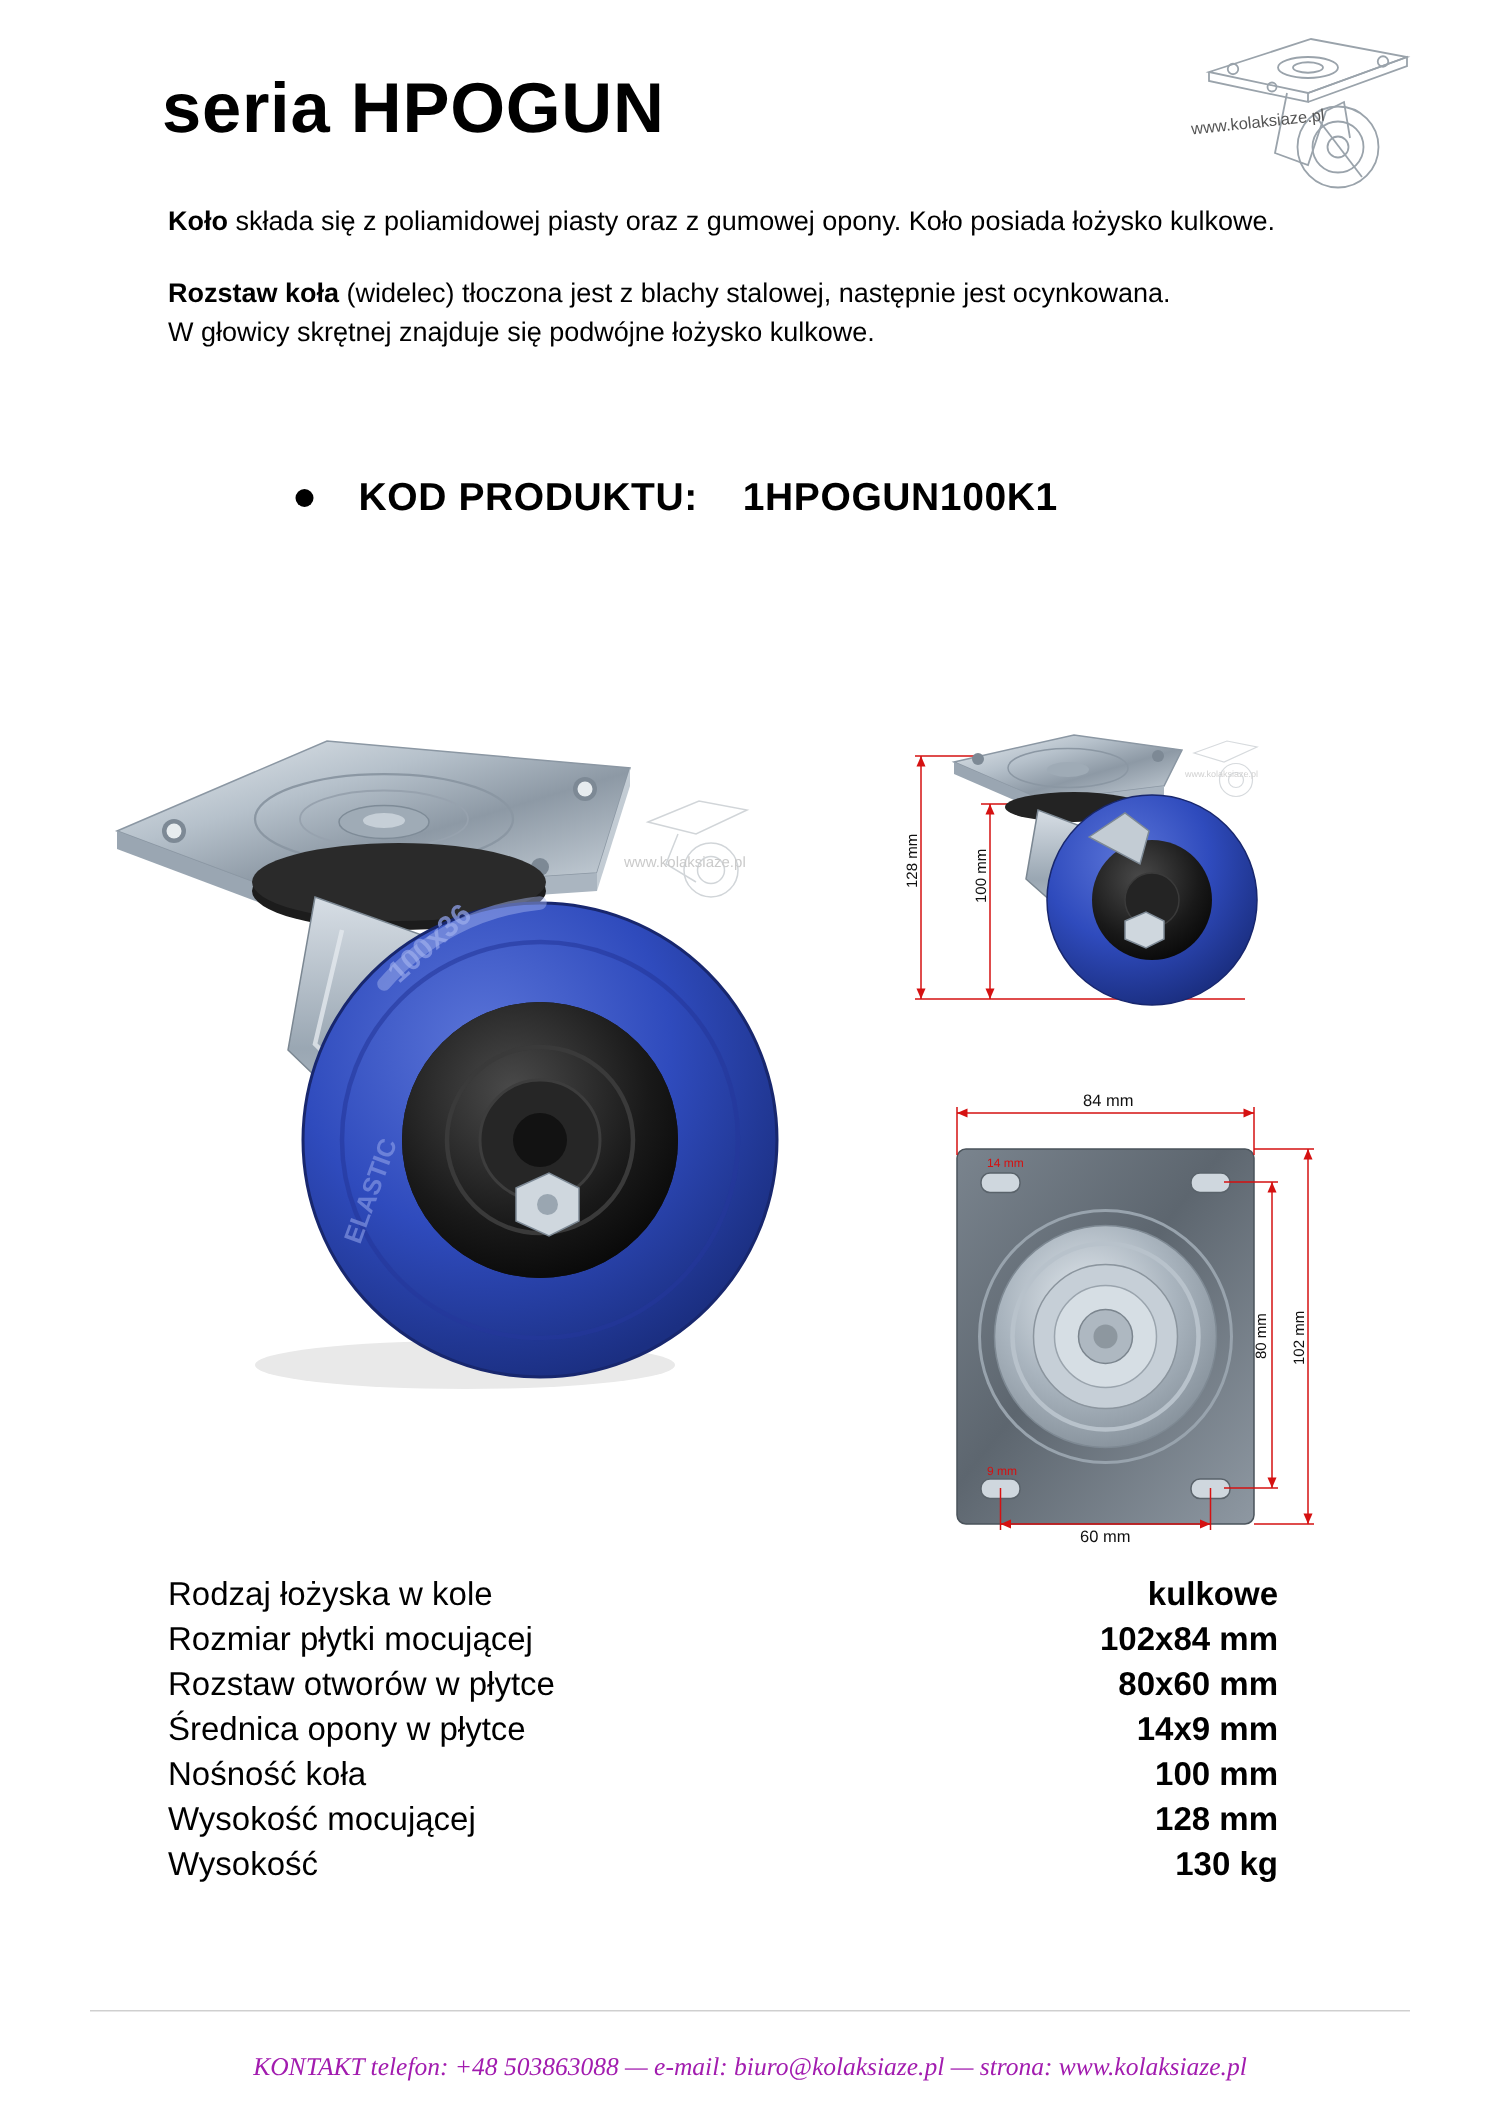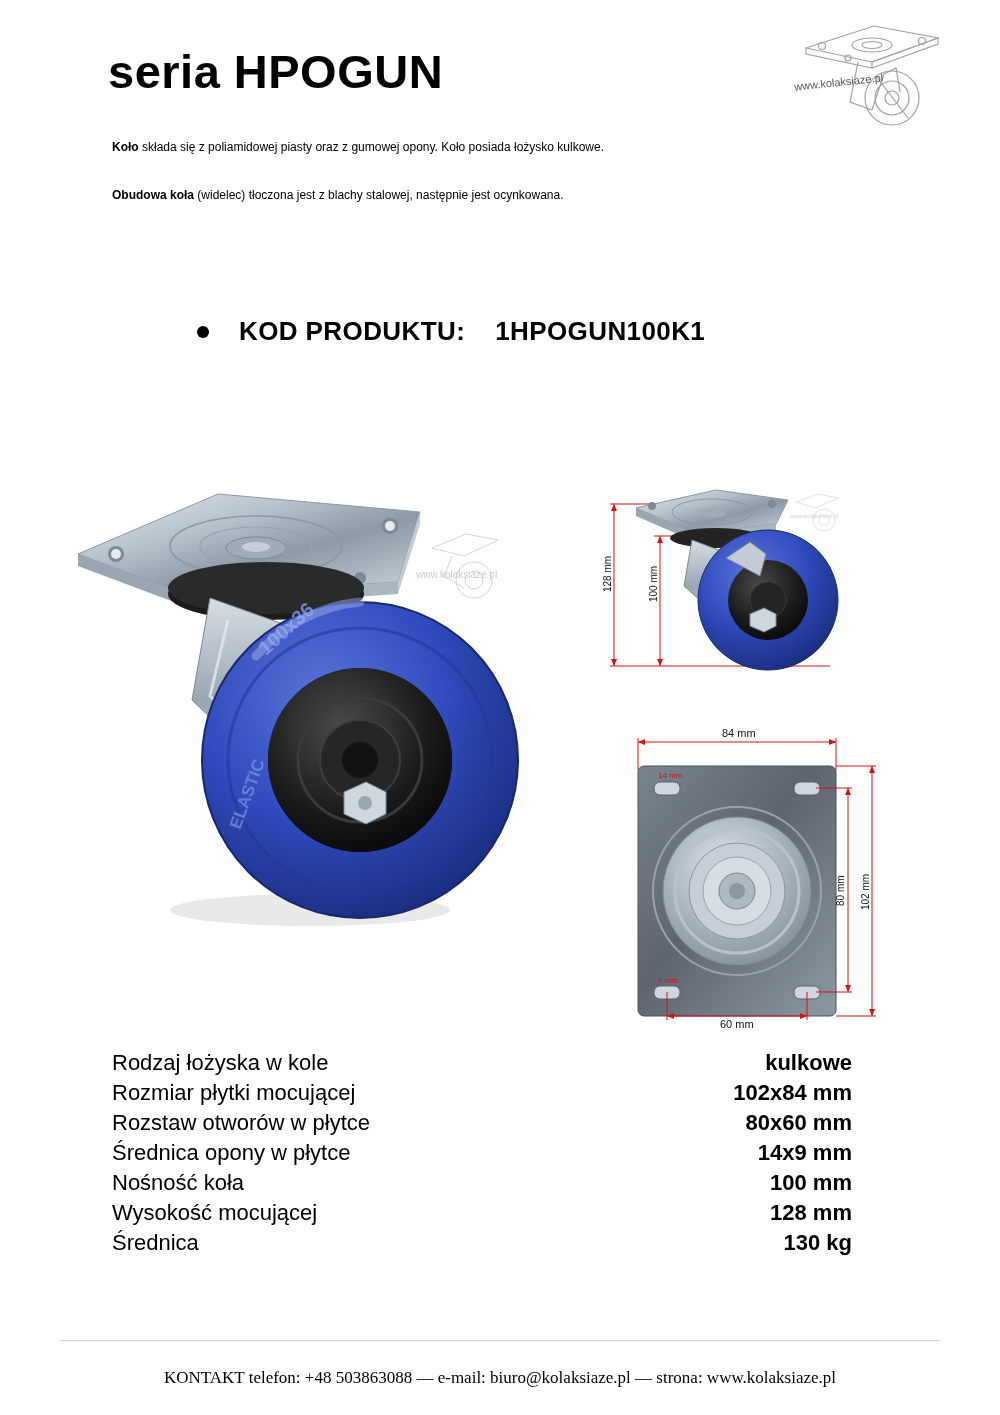--- a/index.html
+++ b/index.html
@@ -49,21 +49,21 @@
     transform: rotate(-6deg);
     font-family: "Liberation Sans", sans-serif;
   }
 
   
   .intro {
     position: absolute;
     left: 112px;
     top: 134px;
     width: 800px;
-    font-size: 12px;
+    font-size: 18px;
     line-height: 26px;
   }
   .intro p { margin: 0 0 22px 0; }
   .intro b { font-weight: bold; }
 
   
   .product-code {
     position: absolute;
     left: 197px;
     top: 316px;
@@ -135,22 +135,23 @@
     top: 1340px;
     height: 1px;
     background: #cfcfcf;
   }
   .footer {
     position: absolute;
     left: 0; right: 0;
     top: 1368px;
     text-align: center;
     font-family: "Liberation Serif", serif;
+    font-style: italic;
     font-size: 17px;
-    color: #000000;
+    color: #a21caf;
   }
 </style>
 </head>
 <body>
 
 <div class="page">
 
   <div class="title">seria HPOGUN</div>
 
   <div class="logo-box">
@@ -173,21 +174,21 @@
         <circle cx="104" cy="80" r="17"></circle>
         <circle cx="104" cy="80" r="7"></circle>
         <path d="M88 58 L120 100"></path>
       </g>
     </svg>
     <div class="logo-text">www.kolaksiaze.pl</div>
   </div>
 
   <div class="intro">
     <p><b>Koło</b><span> składa się z poliamidowej piasty oraz z  gumowej opony. Koło posiada łożysko kulkowe.</span></p>
-    <p><b>Obudowa koła</b><span>  (widelec)  tłoczona jest z blachy stalowej, następnie  jest   ocynkowana.</span><br></p>
+    <p><b>Rozstaw koła</b><span>  (widelec)  tłoczona jest z blachy stalowej, następnie  jest   ocynkowana.</span><br><span>W głowicy skrętnej znajduje się podwójne łożysko kulkowe.</span></p>
   </div>
 
   <div class="product-code">
     <span class="bullet-dot"></span>
     <span>KOD PRODUKTU:</span>
     <span>1HPOGUN100K1</span>
   </div>
 
   <div class="img-main">
     <svg width="480" height="480" viewBox="0 0 480 480">
@@ -411,21 +412,21 @@
     </div>
     <div class="spec-row">
       <span class="spec-label">Nośność koła</span>
       <span class="spec-value">100 mm</span>
     </div>
     <div class="spec-row">
       <span class="spec-label">Wysokość mocującej</span>
       <span class="spec-value">128 mm</span>
     </div>
     <div class="spec-row">
-      <span class="spec-label">Średnica</span>
+      <span class="spec-label">Wysokość</span>
       <span class="spec-value">130 kg</span>
     </div>
   </div>
 
   <div class="footer-rule"></div>
   <div class="footer">KONTAKT telefon: +48 503863088 — e-mail: biuro@kolaksiaze.pl — strona: www.kolaksiaze.pl</div>
 
 </div>
 
 </body></html>

